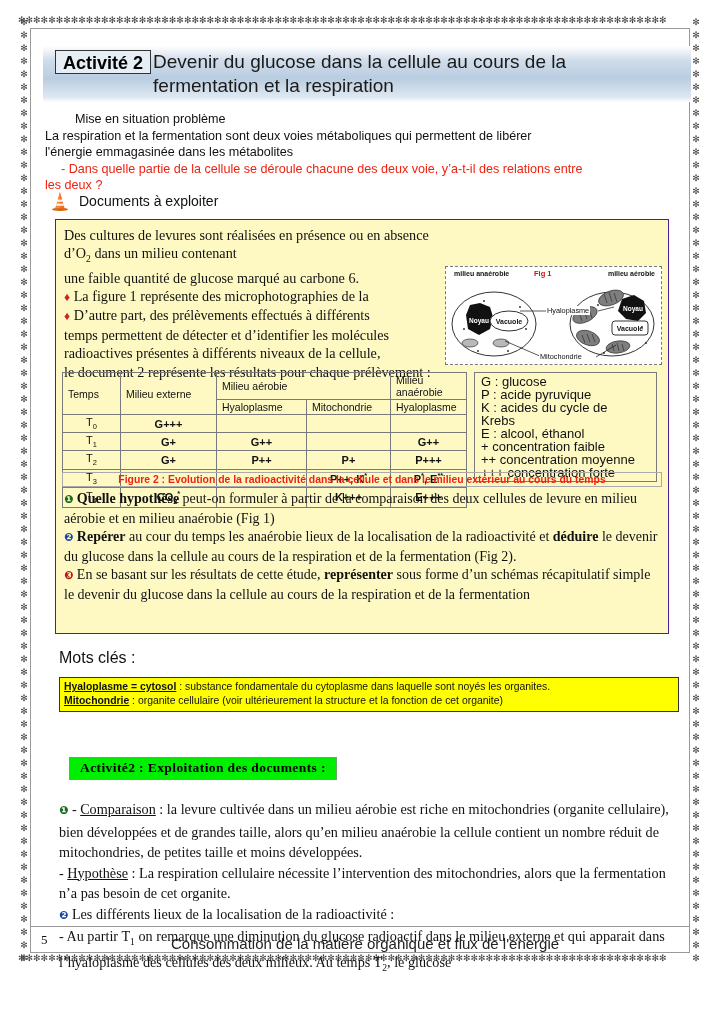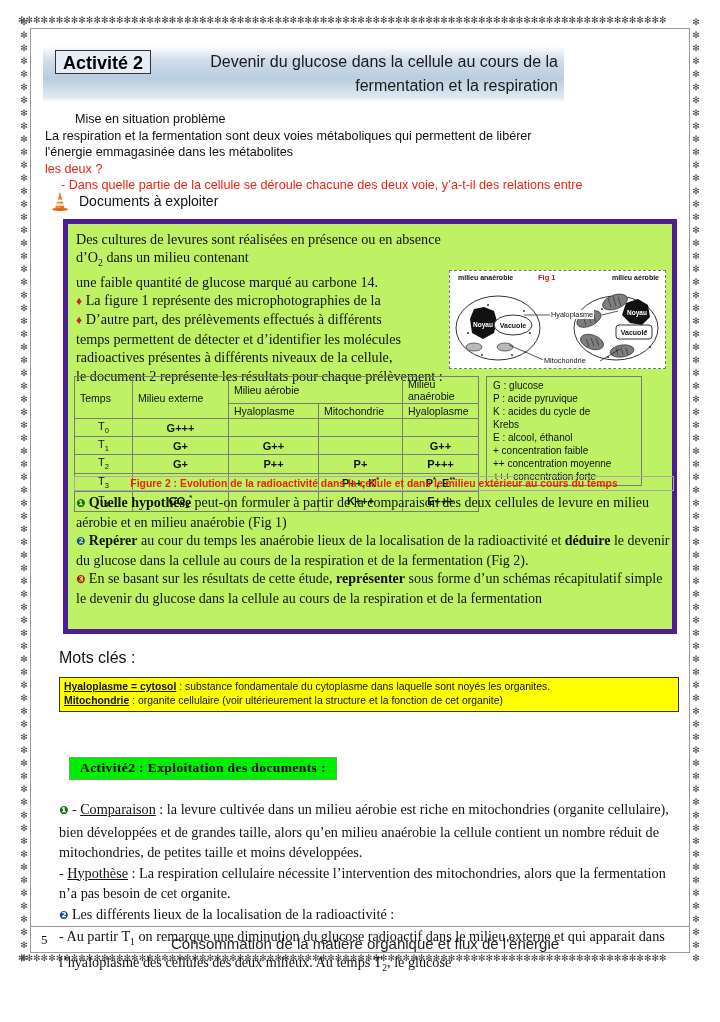--- a/index.html
+++ b/index.html
@@ -44,21 +44,21 @@
     width:660px; height:925px;
     box-sizing:border-box;
     border:1px solid #9a9a9a;
     background:#fff;
   }
 
   
   .banner{
     position:absolute;
     left:12px; top:17px;
-    width:521px; height:56px;
+    width:648px; height:56px;
     background:linear-gradient(to bottom,#ffffff 0%,#cfdcea 26%,#b9cde0 58%,#dfe9f2 92%,#ffffff 100%);
     box-sizing:border-box;
     display:flex;
     align-items:flex-start;
     font-family:"Liberation Sans", sans-serif;
   }
   .banner-inner{ display:flex; width:100%; padding-top:4px;}
   .act-badge{
     border:1px solid #333;
     background:#e6edf5;
@@ -67,22 +67,22 @@
     padding:1px 7px 2px 7px;
     margin-left:12px;
     height:24px;
     line-height:23px;
     box-sizing:border-box;
     color:#000;
     white-space:nowrap;
   }
   .banner-title{
     flex:1;
-    text-align:right;
-    font-size:16px;
+    text-align:left;
+    font-size:19px;
     line-height:24px;
     color:#1a1a1a;
     padding:0 6px 0 2px;
   }
 
   
   .intro{
     position:absolute;
     left:14px; top:82px;
     width:632px;
@@ -101,24 +101,23 @@
     font-size:14px;
     color:#111;
   }
   .cone{ width:18px;height:20px;margin-right:10px;position:relative;display:inline-block;}
 
   
   .docbox{
     position:absolute;
     left:24px; top:190px;
     width:614px; height:415px;
-    border:5px solid #4c1d95;
-    box-sizing:border-box;
-    background:#bef264;
-    margin-left:8px;
+    border:1px solid #4c1d95;
+    box-sizing:border-box;
+    background:#fef9c3;
   }
   .doc-text{
     position:absolute;
     left:8px; top:6px;
     width:384px;
     font-size:14.2px;
     line-height:18.4px;
     color:#111;
   }
   .doc-text .bullet{ color:#cc2222; font-size:12px; }
@@ -161,26 +160,26 @@
     box-sizing:border-box;
   }
   table.data .hl{ text-align:left; padding-left:5px; }
   table.data .val{ font-weight:bold; font-size:11px; }
   table.data .tm{ font-weight:normal; font-size:11px; }
 
   
   .legend{
     position:absolute;
     left:418px; top:152px;
-    width:156px;
+    width:183px;
     border:1px solid #7a7a7a;
     box-sizing:border-box;
     padding:2px 4px 2px 6px;
     font-family:"Liberation Sans", sans-serif;
-    font-size:10px;
+    font-size:13px;
     line-height:13px;
     color:#111;
   }
 
   .fig2cap{
     position:absolute;
     left:6px; top:252px;
     width:600px;
     border:1px solid #aaa;
     box-sizing:border-box;
@@ -442,22 +441,22 @@
         <div>Devenir du glucose dans la cellule au cours de la</div>
         <div>fermentation et la respiration</div>
       </div>
     </div>
   </div>
 
   <div class="intro">
     <div class="indent">Mise en situation problème</div>
     <div>La respiration et la fermentation sont deux voies métaboliques qui permettent de libérer</div>
     <div>l'énergie emmagasinée dans les métabolites</div>
+    <div class="red" style="padding-left:16px;">- Dans quelle partie de la cellule se déroule chacune des deux voie, y’a-t-il des relations entre</div>
     <div class="red">les deux ?</div>
-    <div class="red" style="padding-left:16px;">- Dans quelle partie de la cellule se déroule chacune des deux voie, y’a-t-il des relations entre</div>
   </div>
 
   <div class="docs-line">
     <span class="cone">
       <svg width="18" height="20" viewBox="0 0 18 20">
         <ellipse cx="9" cy="18.4" rx="8" ry="1.6" fill="#d8620f"></ellipse>
         <polygon points="9,1 13.6,17.2 4.4,17.2" fill="#f07020"></polygon>
         <polygon points="9,1 9,17.2 4.4,17.2" fill="#f58a3c"></polygon>
         <rect x="6.1" y="8.6" width="5.8" height="2.2" fill="#ffffff" opacity="0.9"></rect>
         <rect x="5.2" y="12.6" width="7.6" height="2.2" fill="#ffffff" opacity="0.9"></rect>
@@ -465,21 +464,21 @@
     </span>
     <span>Documents à exploiter</span>
   </div>
 
   <div class="docbox">
 
     <div class="doc-text">
       <div>
         <span>Des cultures de levures sont réalisées en présence ou en absence d’O</span><sub>2</sub><span> dans un milieu contenant</span>
       </div>
-      <div>une faible quantité de glucose marqué au carbone 14.</div>
+      <div>une faible quantité de glucose marqué au carbone 6.</div>
       <div>
         <span class="bullet">♦</span>
         <span>La figure 1 représente des microphotographies de la</span>
       </div>
       <div>
         <span class="bullet">♦</span>
         <span>D’autre part, des prélèvements effectués à différents</span>
       </div>
       <div>temps permettent de détecter et d’identifier les molécules</div>
       <div>radioactives présentes à différents niveaux de la cellule,</div>

